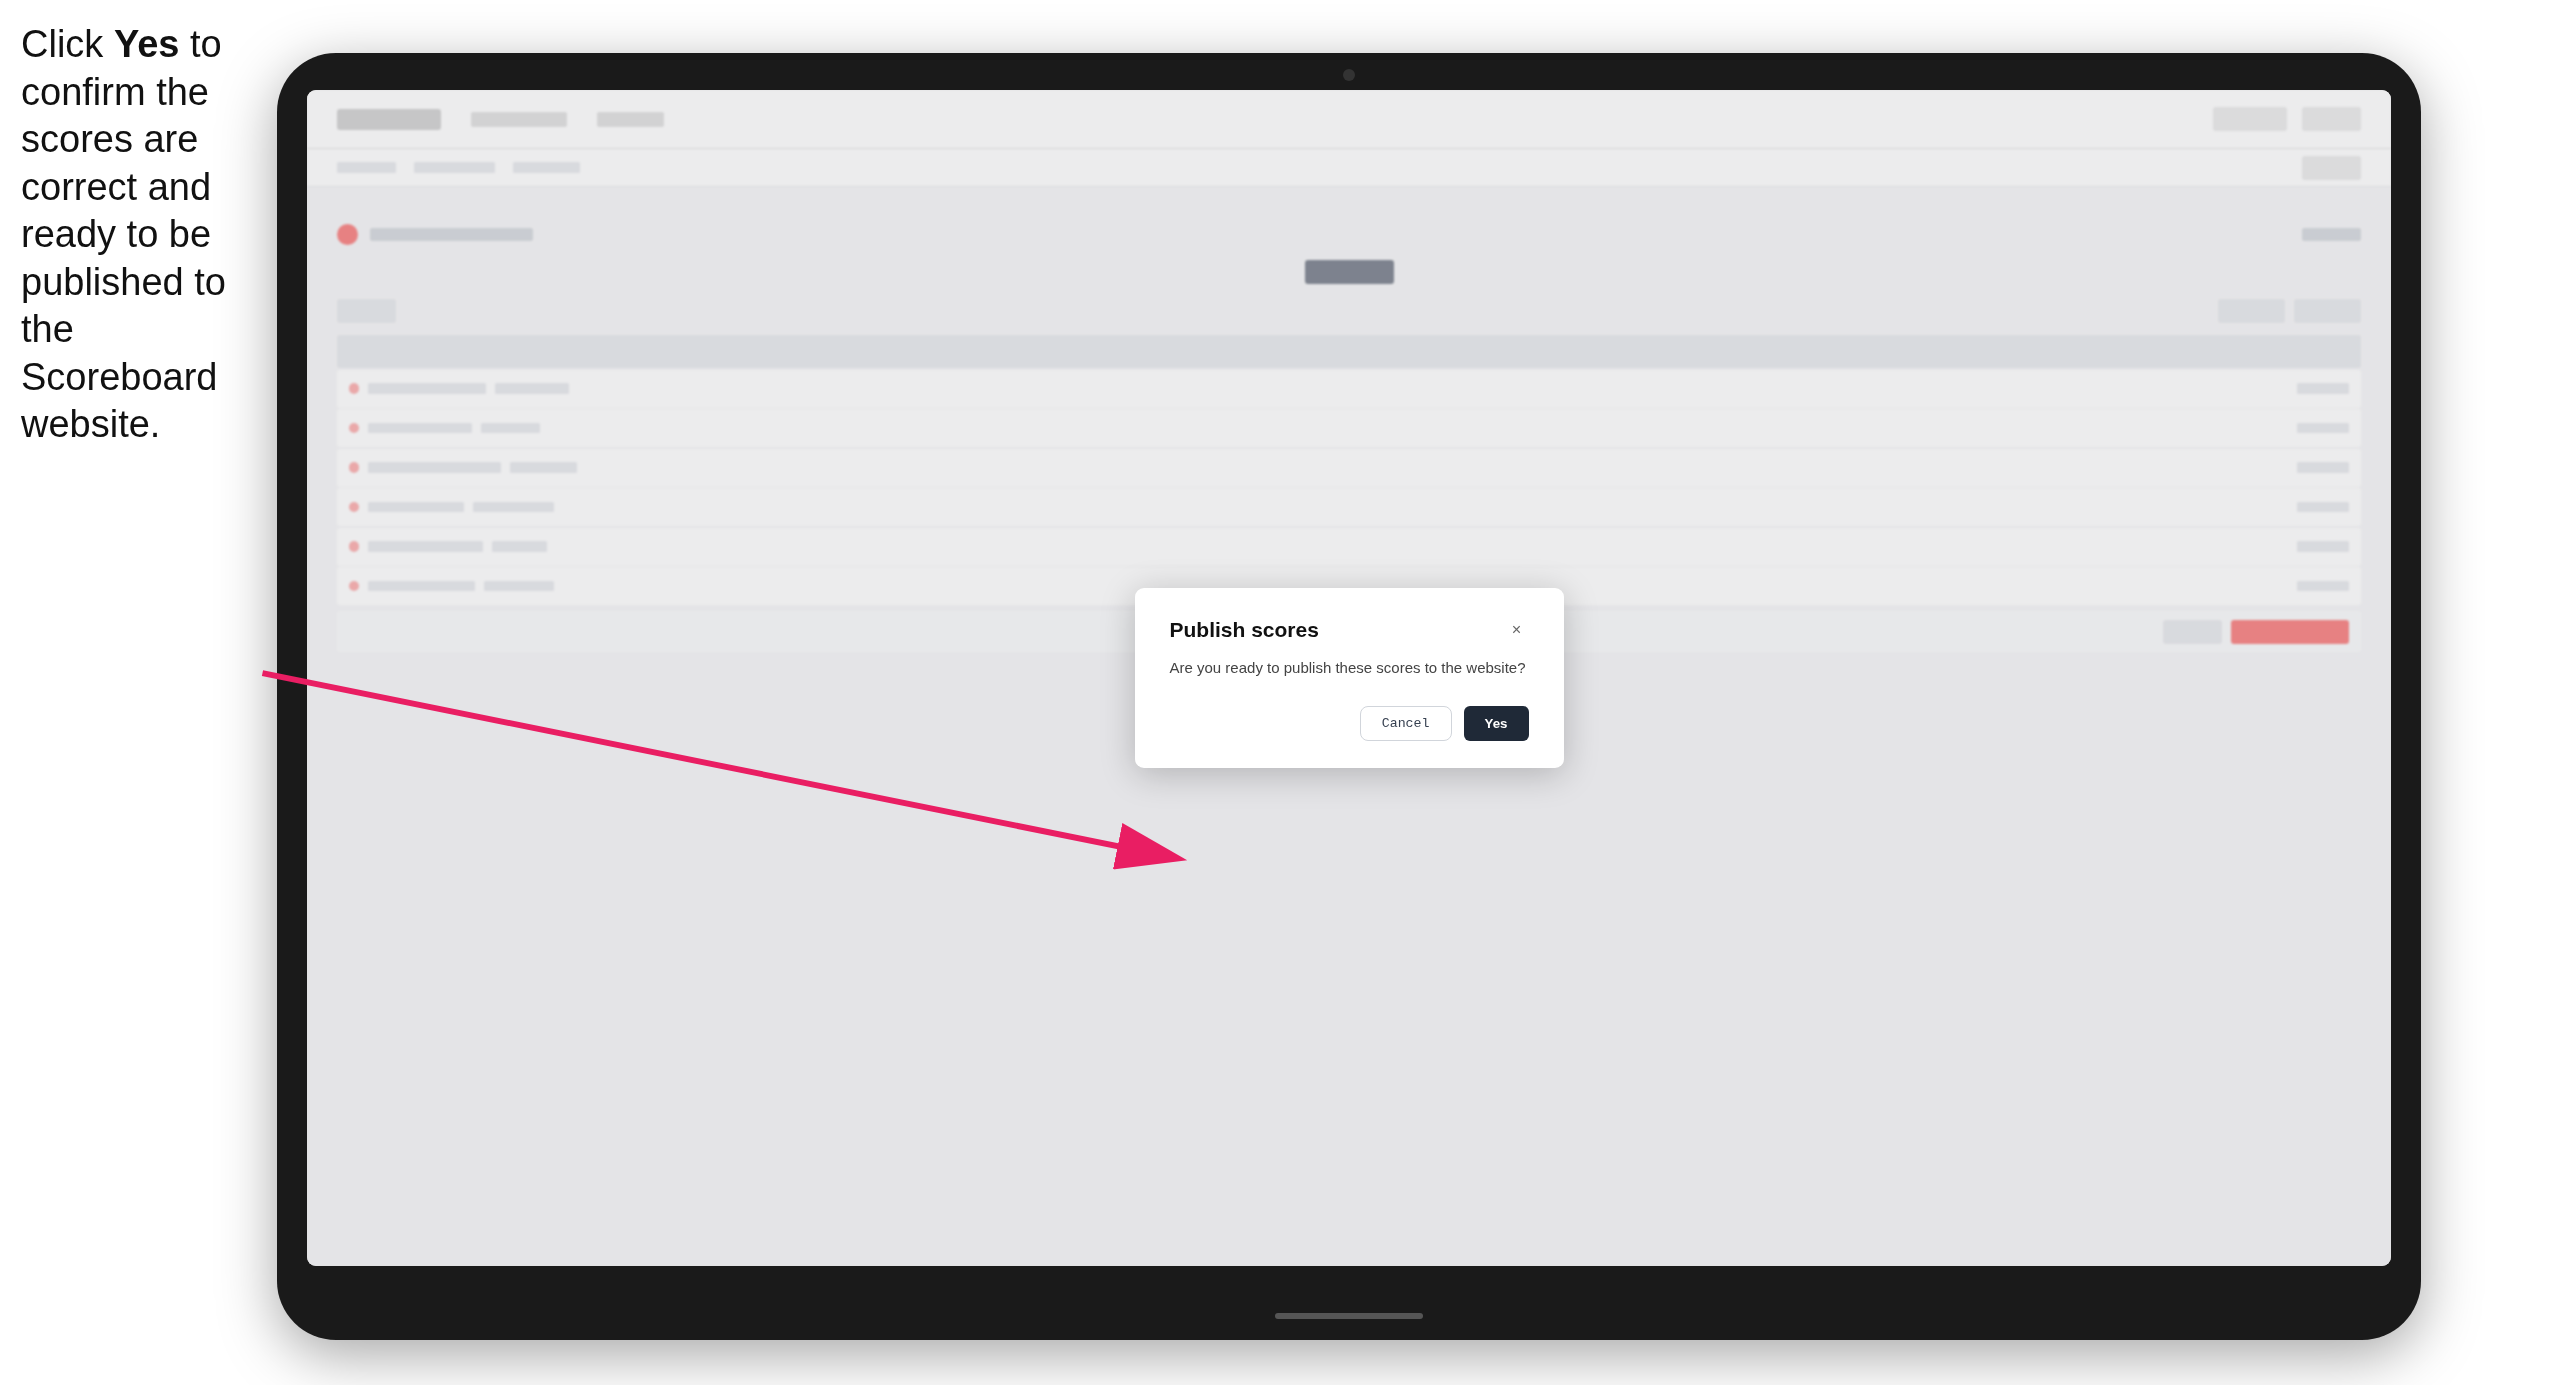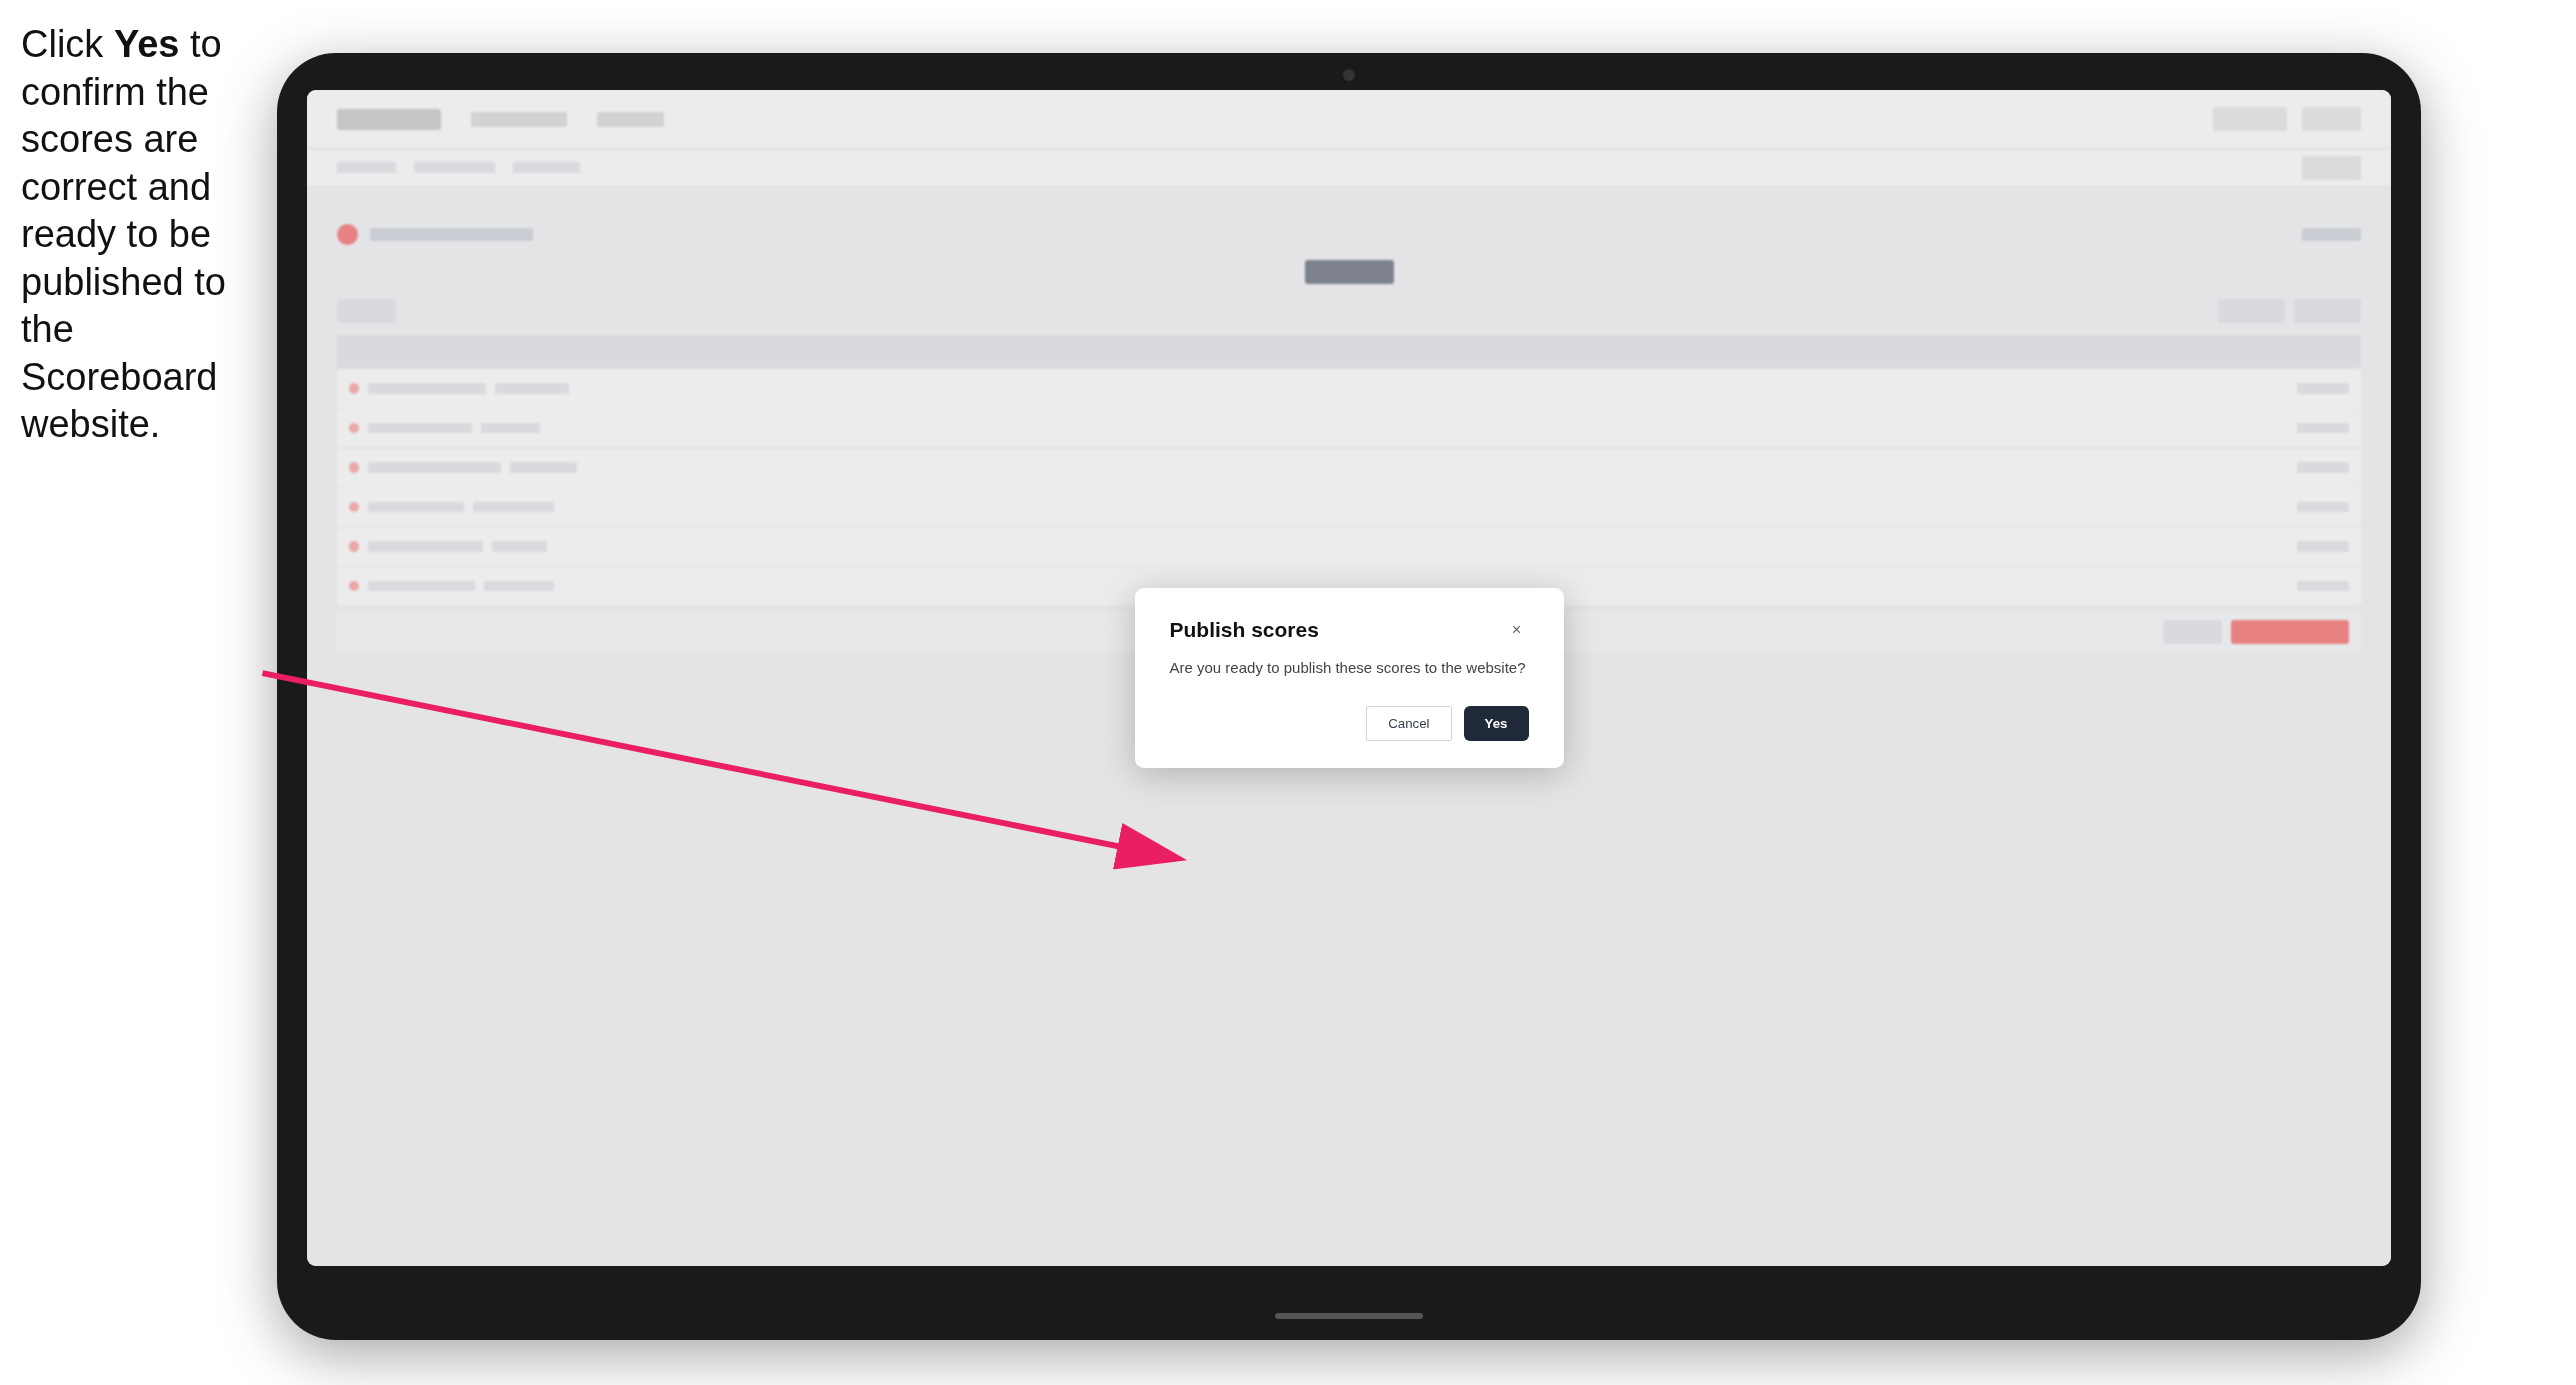--- a/index.html
+++ b/index.html
@@ -234,25 +234,26 @@
 
     .dialog-footer {
       display: flex;
       justify-content: flex-end;
       gap: 12px;
     }
 
     .btn-cancel {
       padding: 9px 21px;
       border: 0.7px solid #d1d5db;
-      border-radius: 2px;
+      border-radius: 8px;
       background: #fff;
       font-size: 13.3px;
       color: #374151;
       cursor: pointer;
+      font-family: Liberation Mono, monospace;
     }
 
     .btn-yes {
       padding: 9px 21px;
       border: none;
       border-radius: 6px;
       background: #1f2937;
       font-size: 13.3px;
       color: #fff;
       cursor: pointer;

